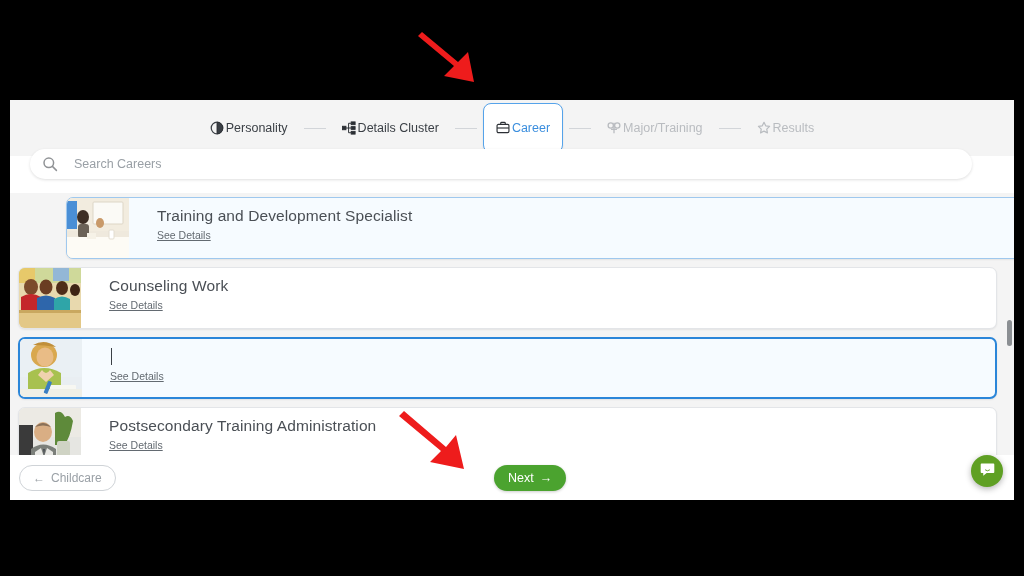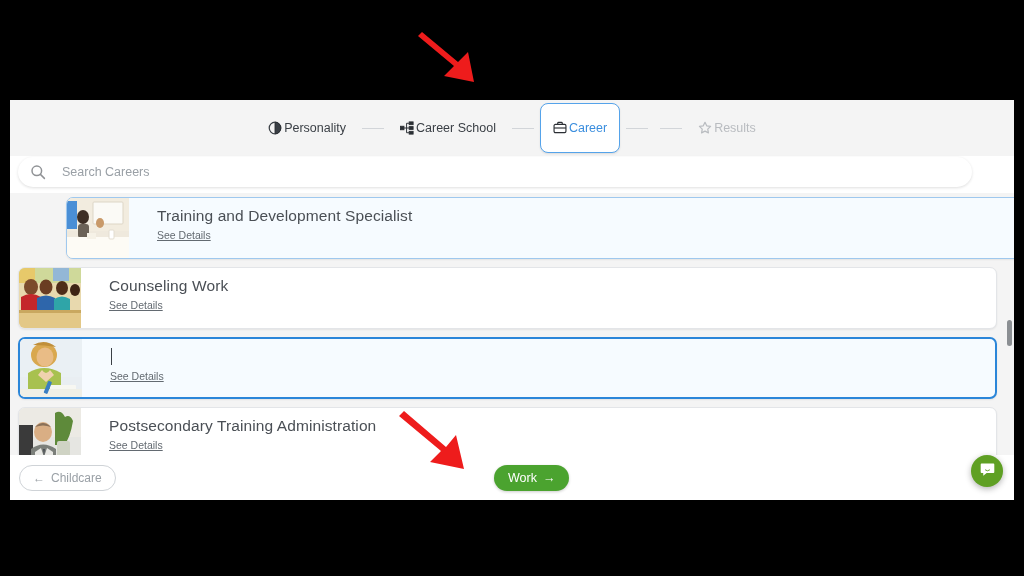--- a/index.html
+++ b/index.html
@@ -48,23 +48,23 @@
     box-shadow: 0 1px 2px rgba(0,0,0,.10);
   }
   .step.active .ico svg { fill: #2b2f34; stroke: #2b2f34; }
   .sep {
     width: 22px; height: 1px; background: #d2d5d9; flex: none;
     margin: 0 6px;
   }
 
   
   #searchwrap {
-    position: absolute; left: 0; top: 56px;
+    position: absolute; left: 0; top: 48px;
     width: 962px; height: 32px;
-    display: flex; align-items: center;
+    display: flex; align-items: center; padding-left: 12px;
   }
   #searchpill {
     margin-left: 8px;
     width: 986px; height: 30px;
     background: #ffffff;
     border-radius: 16px;
     box-shadow: 0 1px 3px rgba(0,0,0,.13);
     display: flex; align-items: center;
     padding-left: 12px;
   }
@@ -199,38 +199,49 @@
       <div class="step done">
         <span class="ico">
           <svg viewBox="0 0 16 16">
             <rect x="0.5" y="6" width="4" height="4" fill="#2b2f34"></rect>
             <rect x="10.5" y="1" width="4.5" height="3.2" fill="#2b2f34"></rect>
             <rect x="10.5" y="6.4" width="4.5" height="3.2" fill="#2b2f34"></rect>
             <rect x="10.5" y="11.8" width="4.5" height="3.2" fill="#2b2f34"></rect>
             <path d="M4.5 8 H7.5 M7.5 2.6 V13.4 M7.5 2.6 H10.5 M7.5 8 H10.5 M7.5 13.4 H10.5" stroke="#2b2f34" stroke-width="1.1" fill="none"></path>
           </svg>
         </span>
-        <span>Career School</span>
+        <span>Details Cluster</span>
       </div>
 
       <div class="sep"></div>
 
       <div class="step active">
         <span class="ico">
           <svg viewBox="0 0 16 16">
             <path d="M5.4 3.6 V2.6 a1 1 0 0 1 1-1 h3.2 a1 1 0 0 1 1 1 v1" fill="none" stroke="#2b2f34" stroke-width="1.3"></path>
             <rect x="1.2" y="3.9" width="13.6" height="9.4" rx="1.5" fill="none" stroke="#2b2f34" stroke-width="1.3"></rect>
             <path d="M1.2 8 H14.8" stroke="#2b2f34" stroke-width="1.3"></path>
           </svg>
         </span>
         <span>Career</span>
       </div>
 
       <div class="sep"></div>
 
+      <div class="step future">
+        <span class="ico">
+          <svg viewBox="0 0 16 16">
+            <circle cx="4.3" cy="5.2" r="3" fill="none" stroke="#b9bcc0" stroke-width="1.5"></circle>
+            <circle cx="11.7" cy="5.2" r="3" fill="none" stroke="#b9bcc0" stroke-width="1.5"></circle>
+            <path d="M8 2 V14" stroke="#b9bcc0" stroke-width="1.5"></path>
+            <path d="M4.6 9.5 H11.4" stroke="#b9bcc0" stroke-width="1.5"></path>
+          </svg>
+        </span>
+        <span>Major/Training</span>
+      </div>
 
       <div class="sep"></div>
 
       <div class="step future">
         <span class="ico">
           <svg viewBox="0 0 16 16">
               <path d="M8 1.5 l1.95 4.0 4.4 .62 -3.2 3.1 .76 4.38 -3.91-2.06 -3.91 2.06 .76-4.38 -3.2-3.1 4.4-.62 Z" fill="none" stroke="#b9bcc0" stroke-width="1.4" stroke-linejoin="round"></path>
             </svg>
         </span>
         <span>Results</span>
@@ -343,21 +354,21 @@
         <div id="vthumb"></div>
       </div>
     </div>
 
     <div id="footer">
       <button id="prev-btn">
         <span>←</span>
         <span>Childcare</span>
       </button>
       <button id="next-btn">
-        <span>Work</span>
+        <span>Next</span>
         <span>→</span>
       </button>
     </div>
 
   </div>
 
   <div id="chat">
     <span>
       <svg width="17" height="17" viewBox="0 0 20 20">
         <path d="M3 3 h14 a1 1 0 0 1 1 1 v9 a1 1 0 0 1 -1 1 H9 l-4 3.4 V14 H3 a1 1 0 0 1 -1 -1 V4 a1 1 0 0 1 1 -1 Z" fill="#ffffff"></path>

